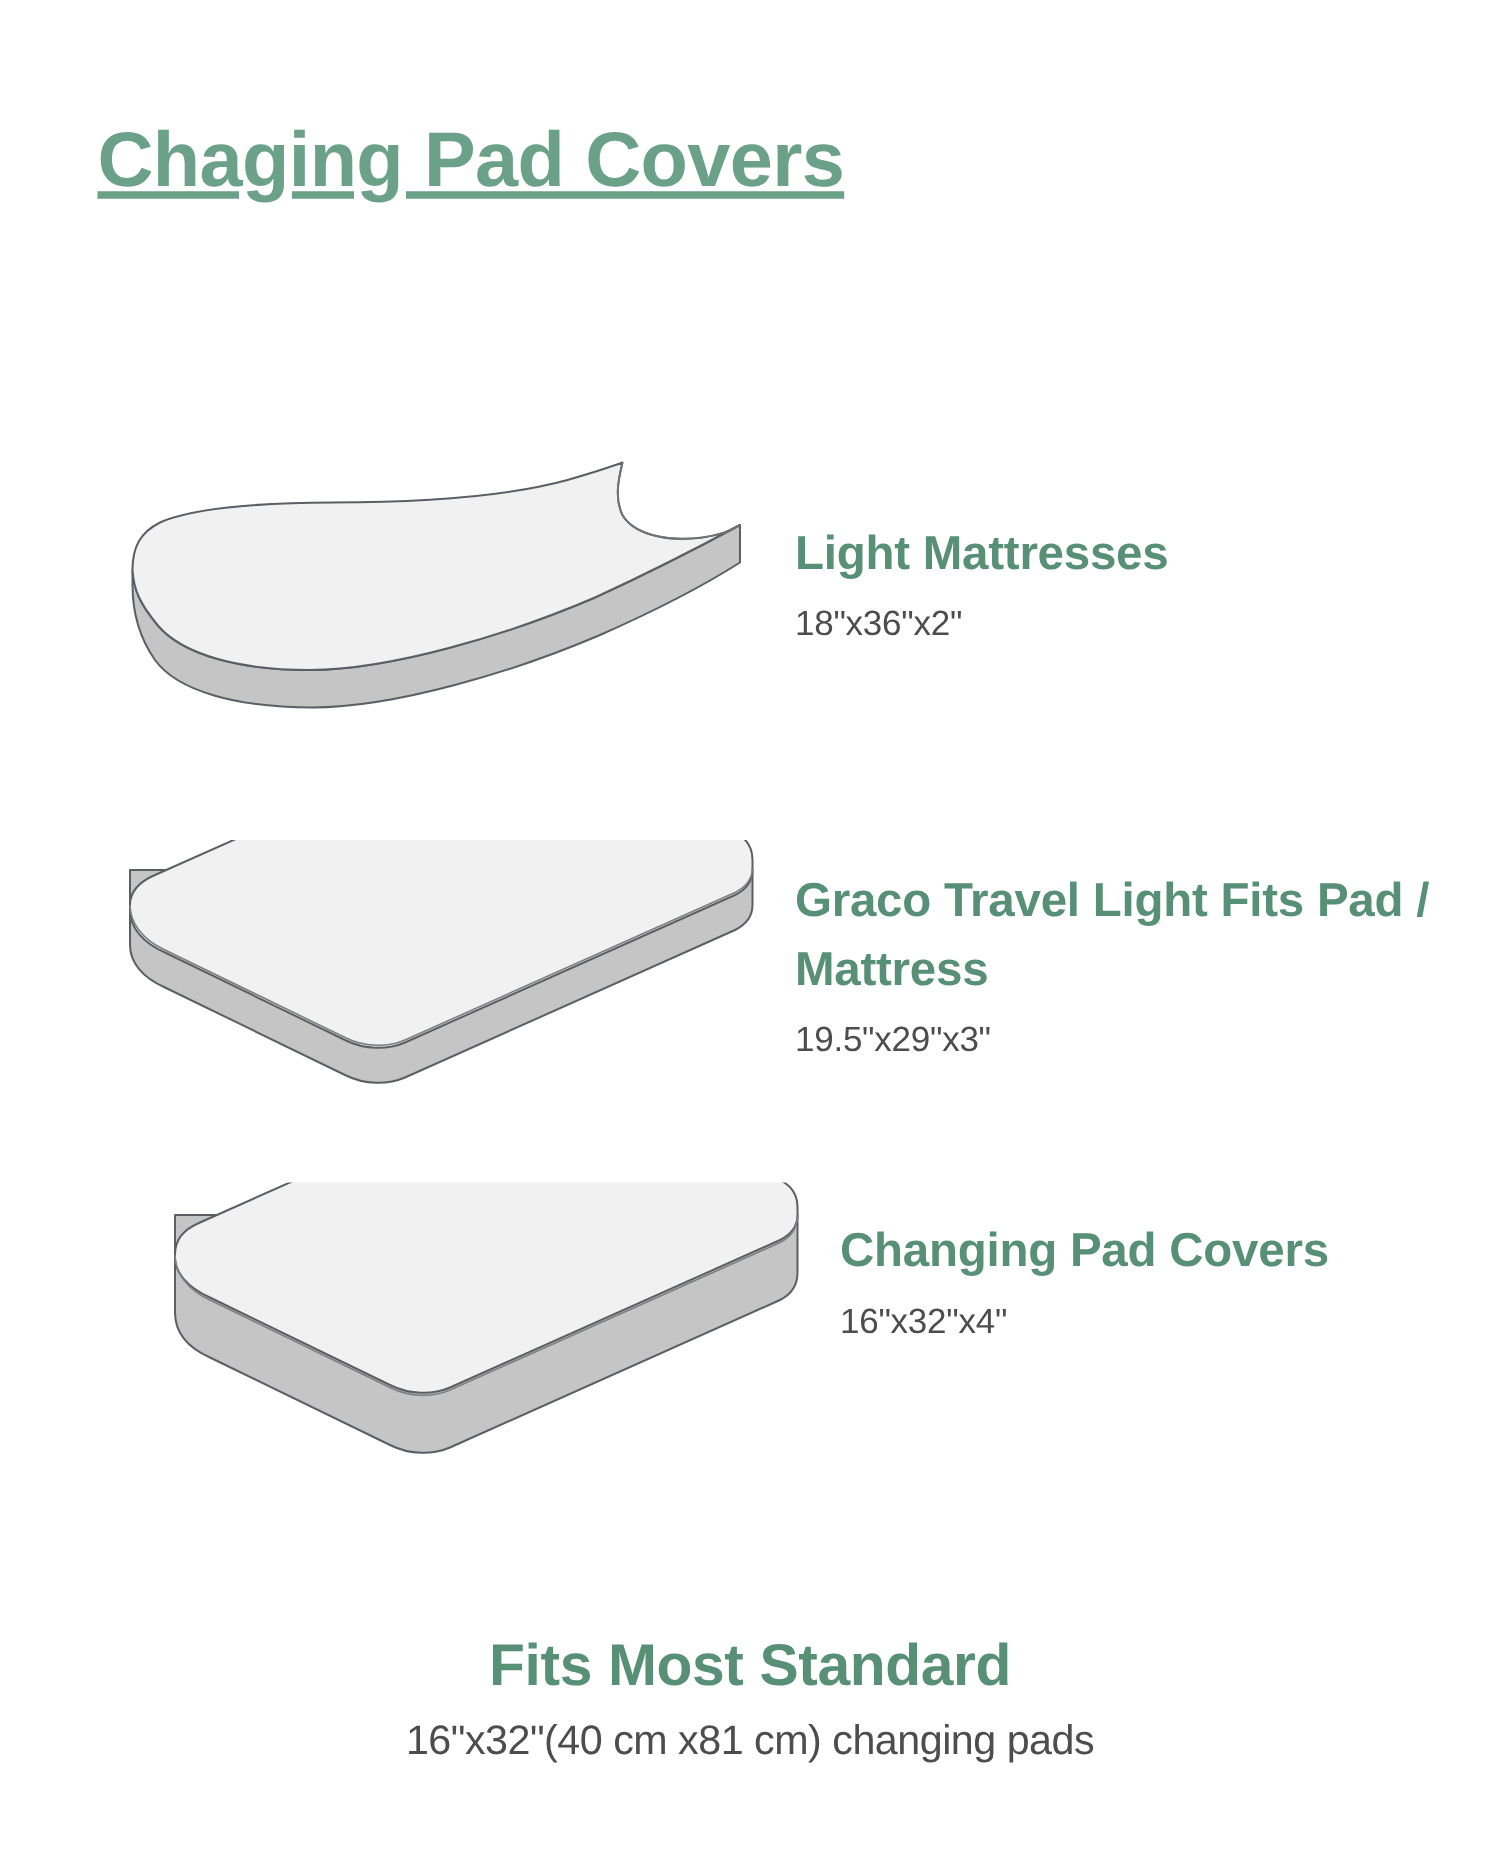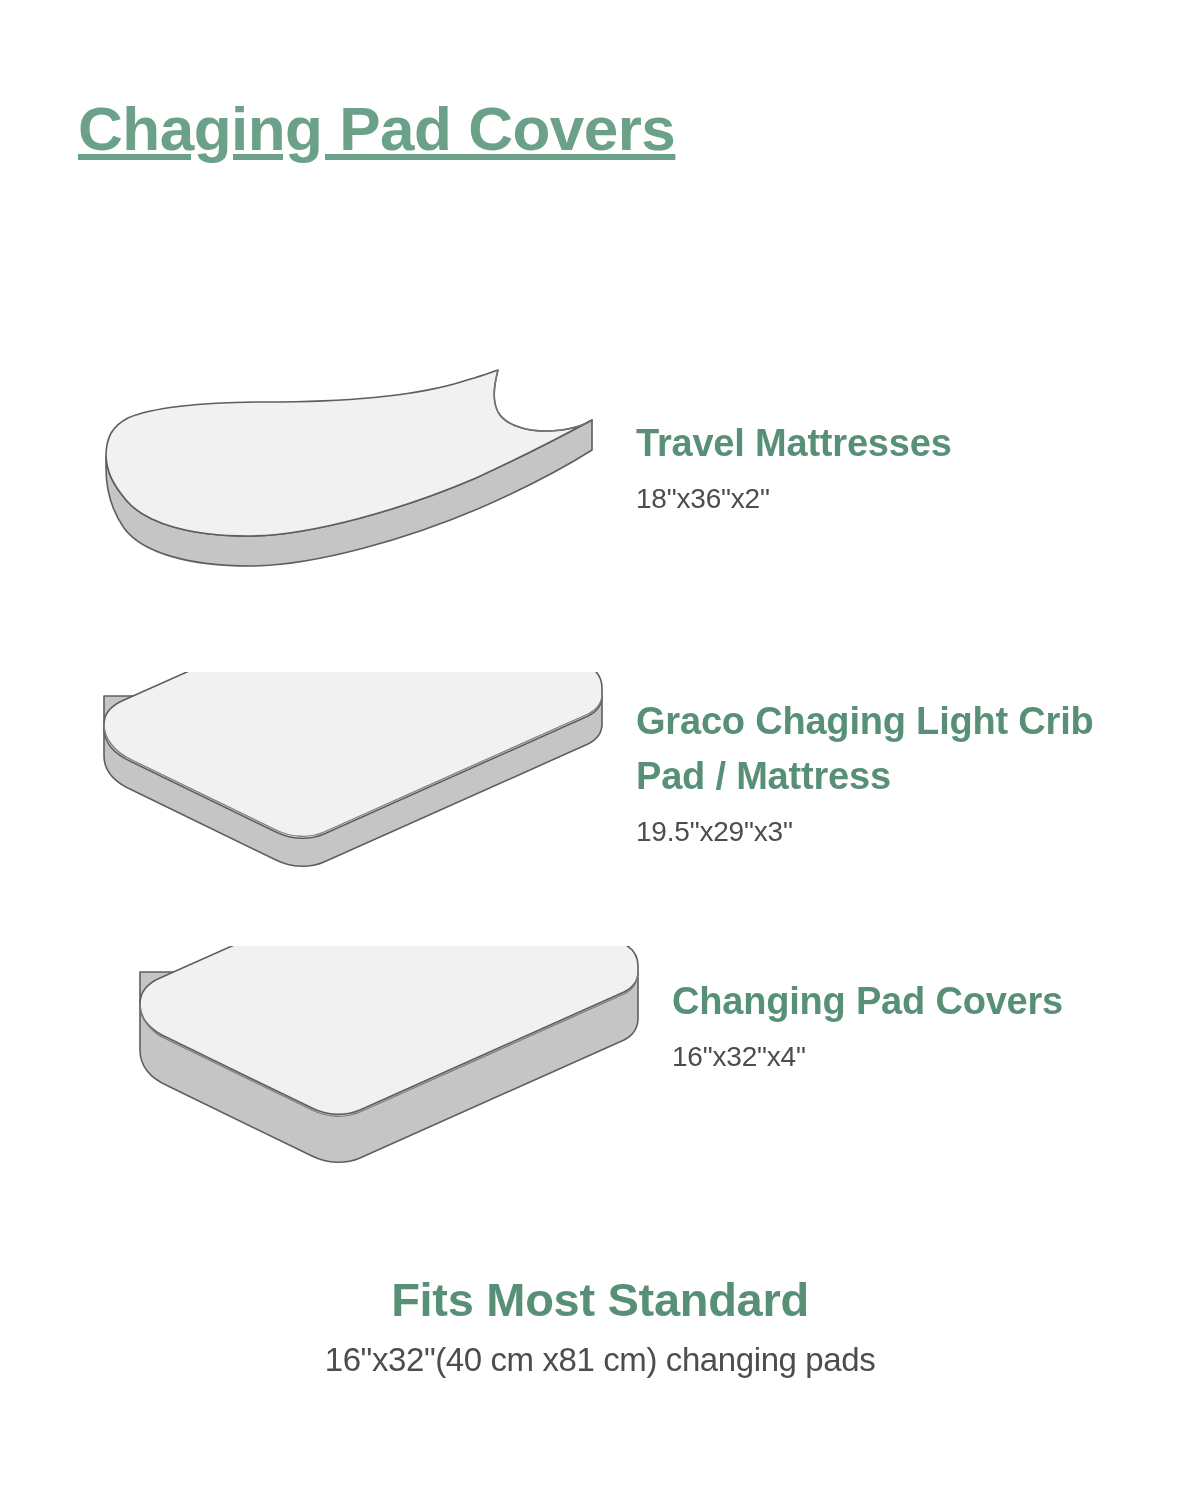--- a/index.html
+++ b/index.html
@@ -78,20 +78,21 @@
     top: 1272px;
     width: 1200px;
     text-align: center;
   }
   #footer-headline {
     font-size: 47px;
     font-weight: 700;
     color: #589077;
     letter-spacing: -0.3px;
     line-height: 1.2;
+    margin-top: 32px;
   }
   #footer-subline {
     font-size: 33px;
     font-weight: 400;
     color: #4d4d4d;
     margin-top: 12px;
     letter-spacing: -0.4px;
     line-height: 1.2;
   }
 </style>
@@ -114,21 +115,21 @@
                C 262,34 330,28 374,16 C 398,9 410,5 418,2
                C 414,18 412,32 418,44 C 426,58 450,66 482,62 C 496,60 506,56 512,52
                C 486,66 444,88 396,110 C 326,140 232,168 168,168
                C 112,168 66,156 46,132 C 32,115 27,104 26,88 Z" fill="#f1f1f2" stroke="#5b5f63" stroke-width="1.6" stroke-linejoin="round"></path>
 
       <path d="M 418,2 C 414,18 412,32 418,44 C 426,58 450,66 482,62 C 496,60 506,56 512,52 L 512,52" fill="none" stroke="#6f7478" stroke-width="1.4"></path>
     </svg>
   </div>
 
   <div class="info">
-    <div class="product-name">Travel Mattresses</div>
+    <div class="product-name">Light Mattresses</div>
     <div class="product-dims">18"x36"x2"</div>
   </div>
 </div>
 
 <div class="product-row" id="product-row-1">
 
   <div class="illustration">
     <svg viewBox="0 0 540 236" width="540" height="236" xmlns="http://www.w3.org/2000/svg">
 
       <path d="M 24,52 L 24,84 C 24,98 34,110 52,118 L 196,188
@@ -138,21 +139,21 @@
       <path d="M 24,52 C 24,42 30,34 44,28 L 300,-86 C 314,-92 332,-92 346,-85
                L 508,-6 C 518,-1 522,6 522,16 L 522,24
                C 522,32 518,39 508,44 L 244,162 C 230,168 212,168 196,160
                L 52,90 C 34,82 24,70 24,56 Z" fill="#f1f1f2" stroke="#5b5f63" stroke-width="1.6" stroke-linejoin="round"></path>
 
       <path d="M 24,52 C 24,66 34,80 52,88 L 196,158 C 212,166 230,166 244,160 L 508,42 C 518,37 522,30 522,22" fill="none" stroke="#7a7f83" stroke-width="1.3"></path>
     </svg>
   </div>
 
   <div class="info">
-    <div class="product-name">Graco Chaging Light Crib Pad / Mattress</div>
+    <div class="product-name">Graco Travel Light Fits Pad / Mattress</div>
     <div class="product-dims">19.5"x29"x3"</div>
   </div>
 </div>
 
 <div class="product-row" id="product-row-2">
 
   <div class="illustration">
     <svg viewBox="0 0 540 236" width="540" height="236" xmlns="http://www.w3.org/2000/svg">
 
       <path d="M 24,58 L 24,104 C 24,120 34,132 52,140 L 196,210

